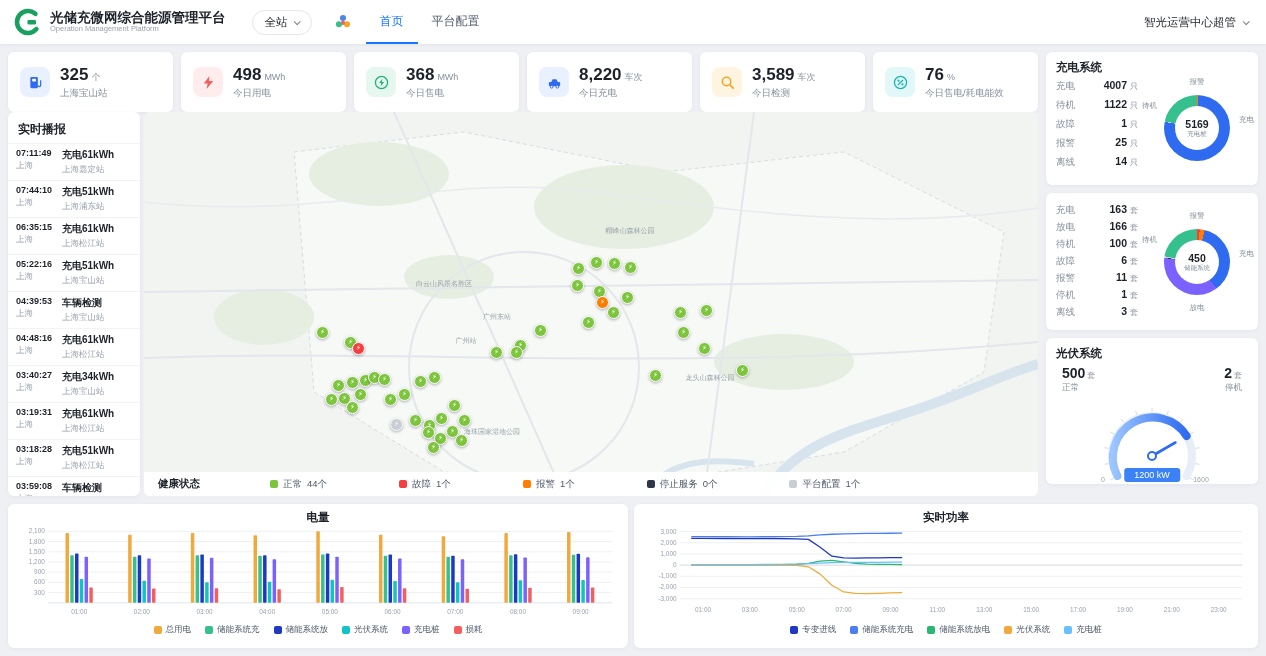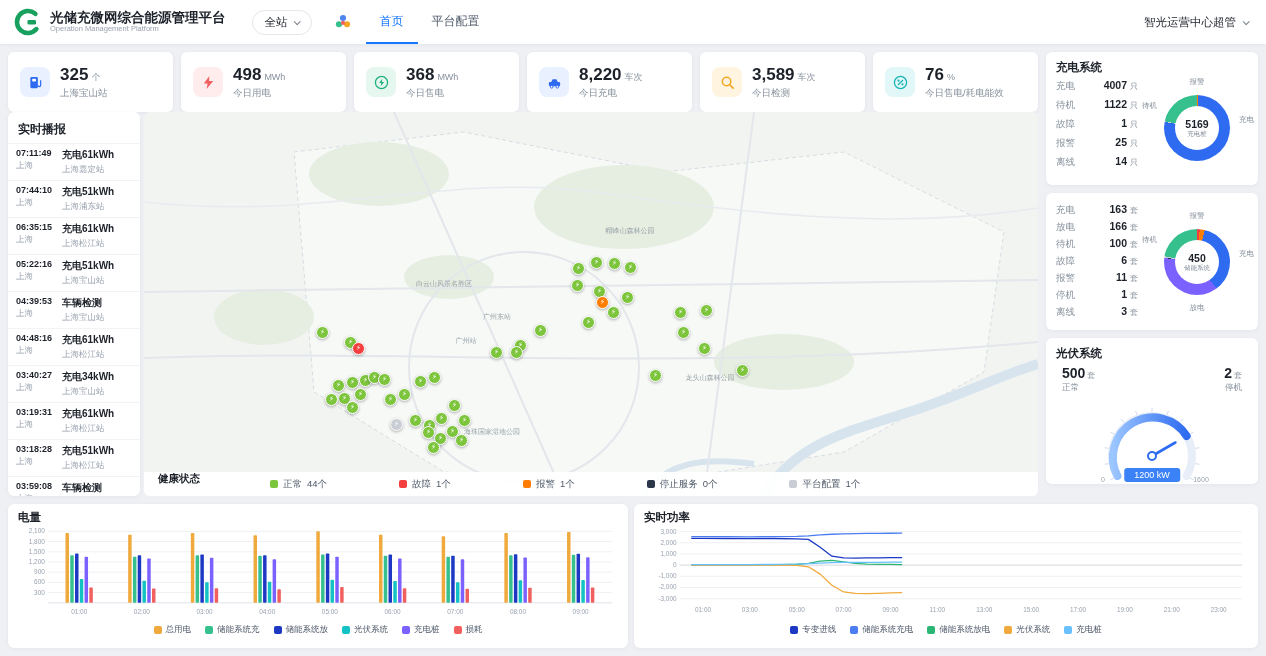--- a/index.html
+++ b/index.html
@@ -53,21 +53,21 @@
   .map svg.base { position:absolute; inset:0; }
   .map-label { position:absolute; font-size:7px; color:#98a3a8; transform:translate(-50%,-50%); white-space:nowrap; }
   .marker { position:absolute; width:13px; height:13px; border-radius:50%; border:1.5px solid #fff;
             box-shadow:0 1px 3px rgba(0,0,0,.3); color:#fff; font-size:7px; line-height:10px;
             text-align:center; cursor:pointer; }
   .m-normal { background:#7ec53e; }
   .m-alarm  { background:#ff7d00; }
   .m-fault  { background:#f53f3f; }
   .m-offline{ background:#c9cdd4; }
   .health-bar { position:absolute; left:0; right:0; bottom:0; height:24px; background:rgba(255,255,255,.94);
-            display:flex; padding:0 14px; z-index:5; }
+            display:flex; align-items:center; padding:0 14px; z-index:5; }
   .health-title { font-size:10.5px; font-weight:bold; color:#1d2129; margin-right:70px; }
   .health-item { display:flex; align-items:center; gap:5px; margin-right:72px; font-size:9.5px; color:#4e5969; cursor:pointer; }
   .health-swatch { width:8px; height:8px; border-radius:2px; }
 
   
   .right-col { position:absolute; left:1046px; top:52px; width:212px; height:389px;
                display:flex; flex-direction:column; gap:8px; }
   .panel { padding:8px 10px; position:relative; }
   .panel-title { font-size:11.5px; font-weight:bold; color:#1d2129; margin-bottom:4px; }
   .panel-body { display:flex; }
@@ -90,21 +90,21 @@
   .pv-stats { display:flex; justify-content:space-between; padding:0 6px; }
   .pv-valrow { display:flex; align-items:baseline; gap:2px; }
   .pv-value { font-size:14px; font-weight:bold; color:#1d2129; }
   .pv-unit { font-size:8px; color:#86909c; }
   .pv-sub { font-size:8.5px; color:#86909c; margin-top:1px; }
   .gauge-wrap { position:relative; height:92px; margin-top:2px; }
   .gauge-badge { position:absolute; left:50%; bottom:2px; transform:translateX(-50%);
                  background:#3b82f6; color:#fff; font-size:9px; padding:2px 10px; border-radius:3px; }
 
   
-  .chart-panel { position:absolute; top:504px; height:144px; padding:6px 10px 8px; }
+  .chart-panel { position:absolute; top:504px; height:144px; padding:6px 10px 8px;text-align:center; }
   .cp-left  { left:8px;  width:620px; }
   .cp-right { left:634px; width:624px; }
   .chart-title { font-size:11.5px; font-weight:bold; color:#1d2129; }
   .chart-box { height:100px; }
   .chart-box svg { display:block; }
   .legend-row { display:flex; justify-content:center; gap:14px; margin-top:-1px; }
   .legend-item { display:flex; align-items:center; gap:4px; font-size:8.5px; color:#4e5969; cursor:pointer; }
   .legend-swatch { width:8px; height:8px; border-radius:2px; }
 </style>
 </head>

